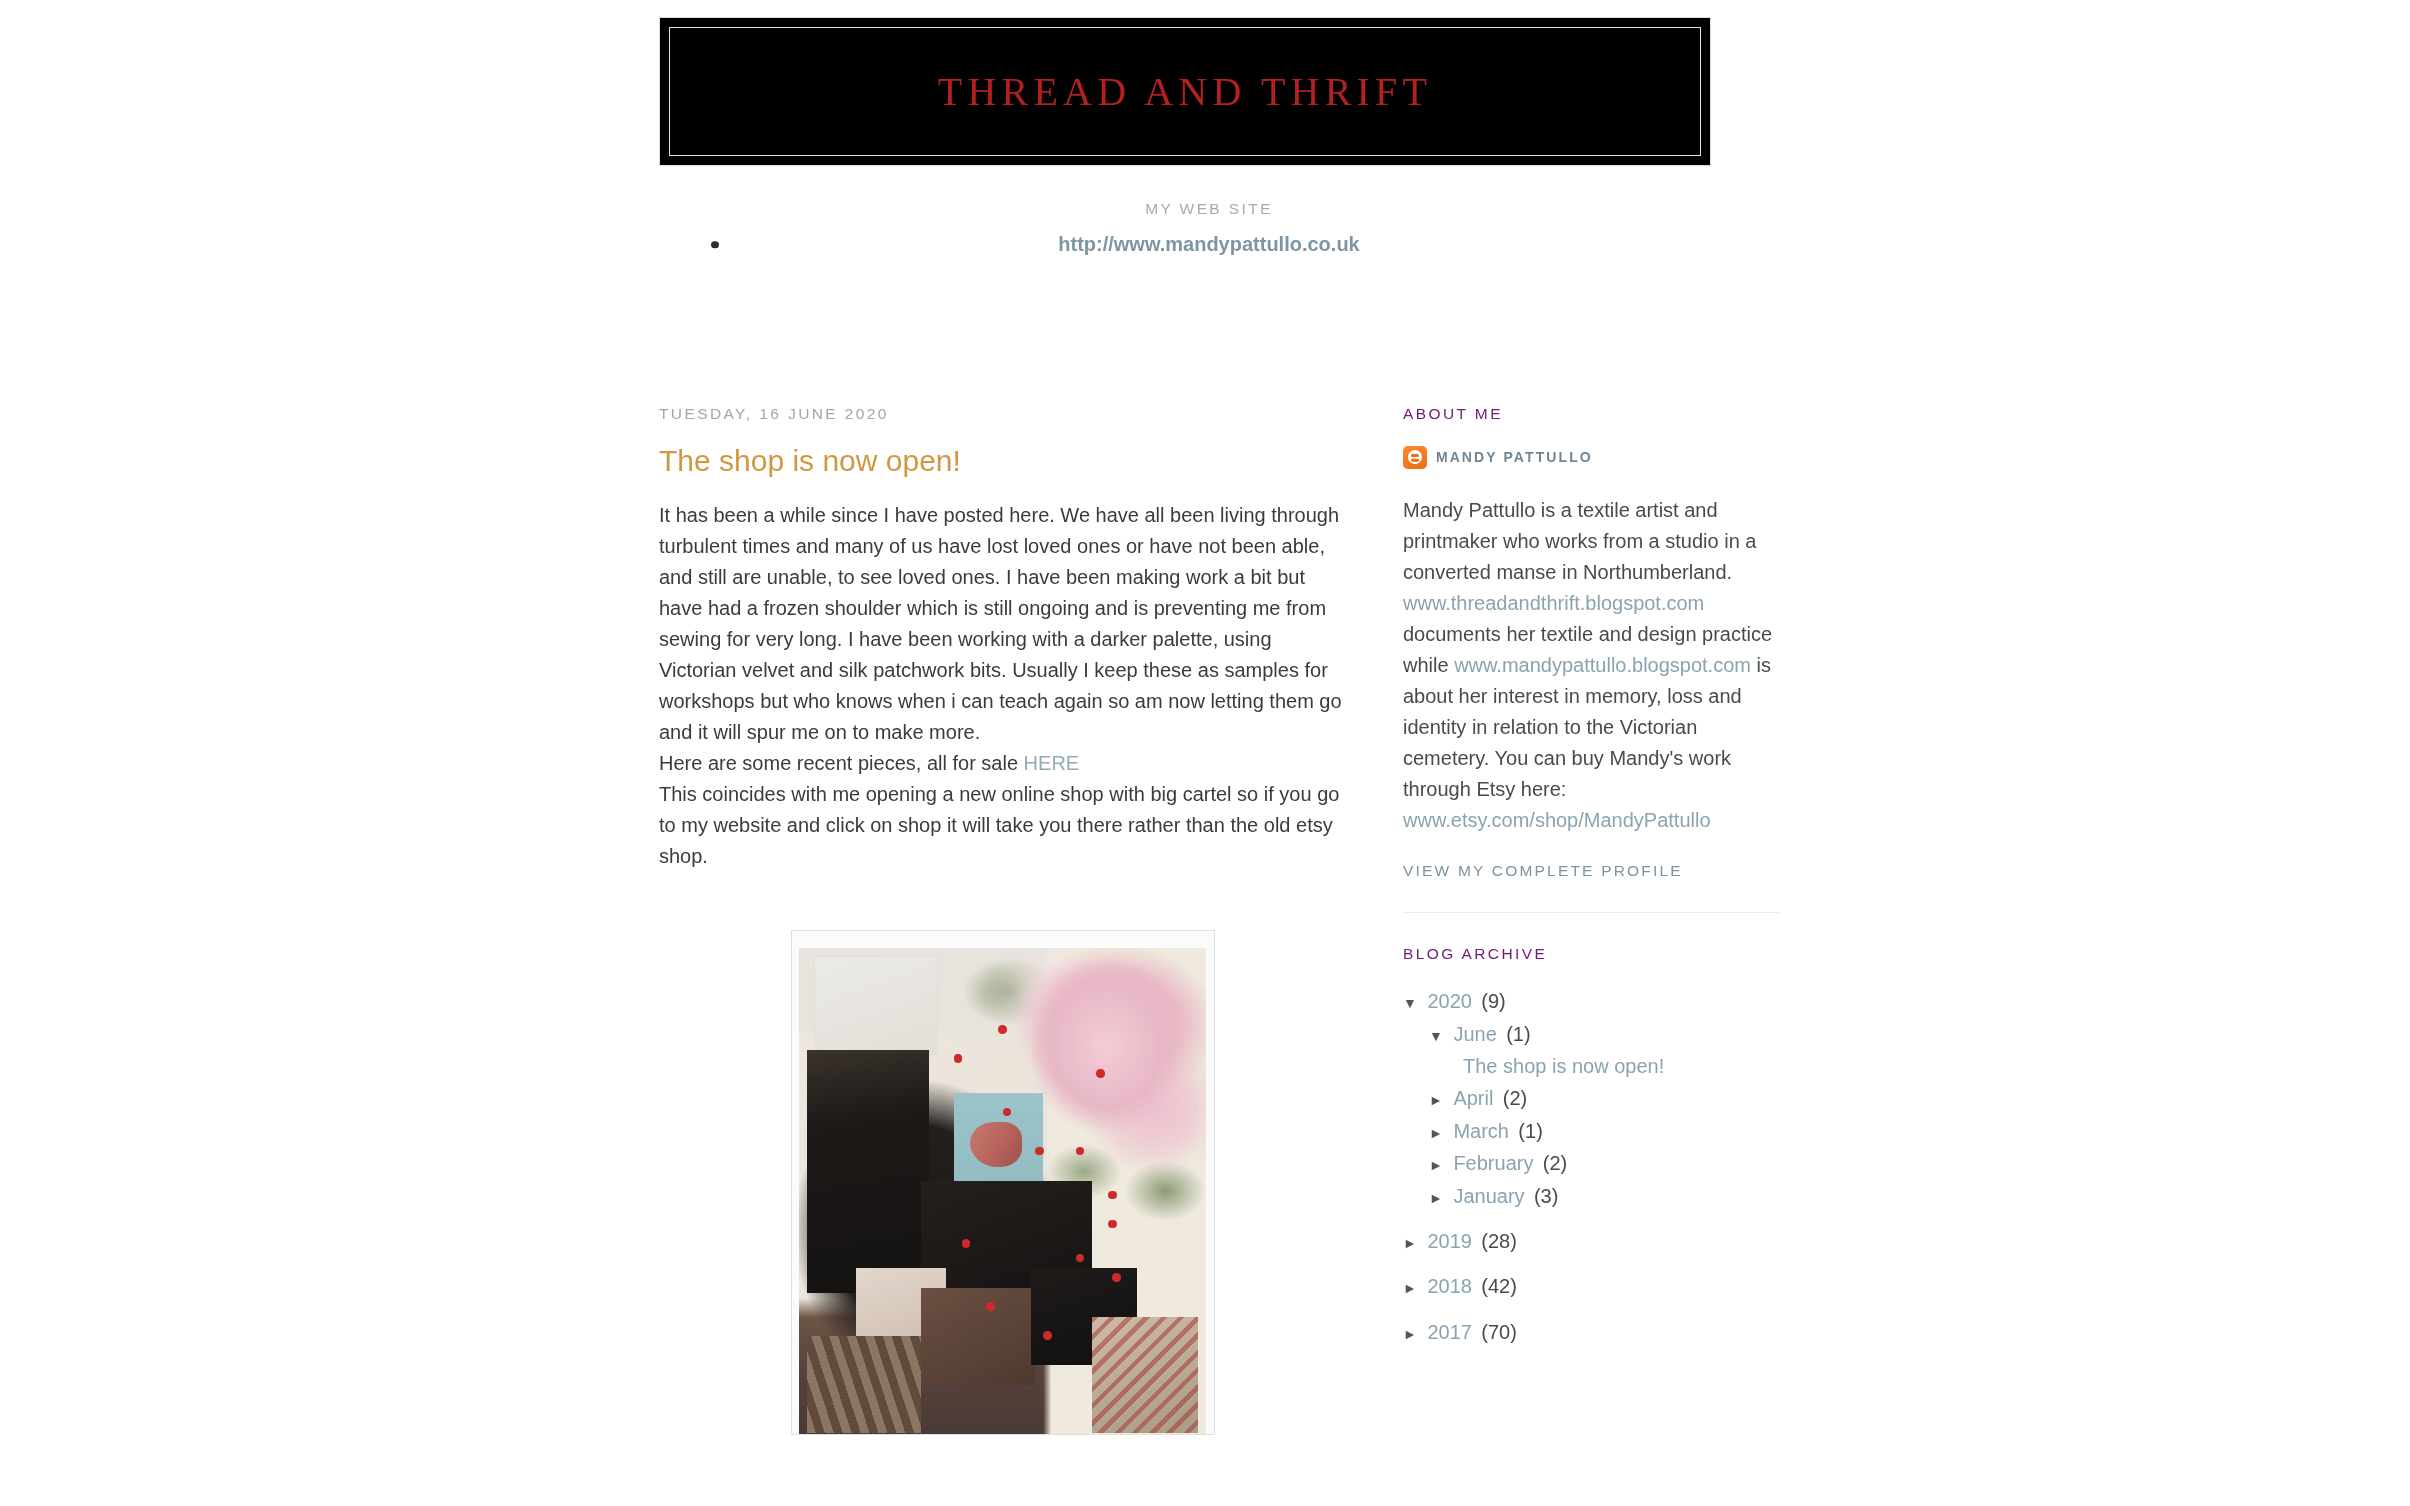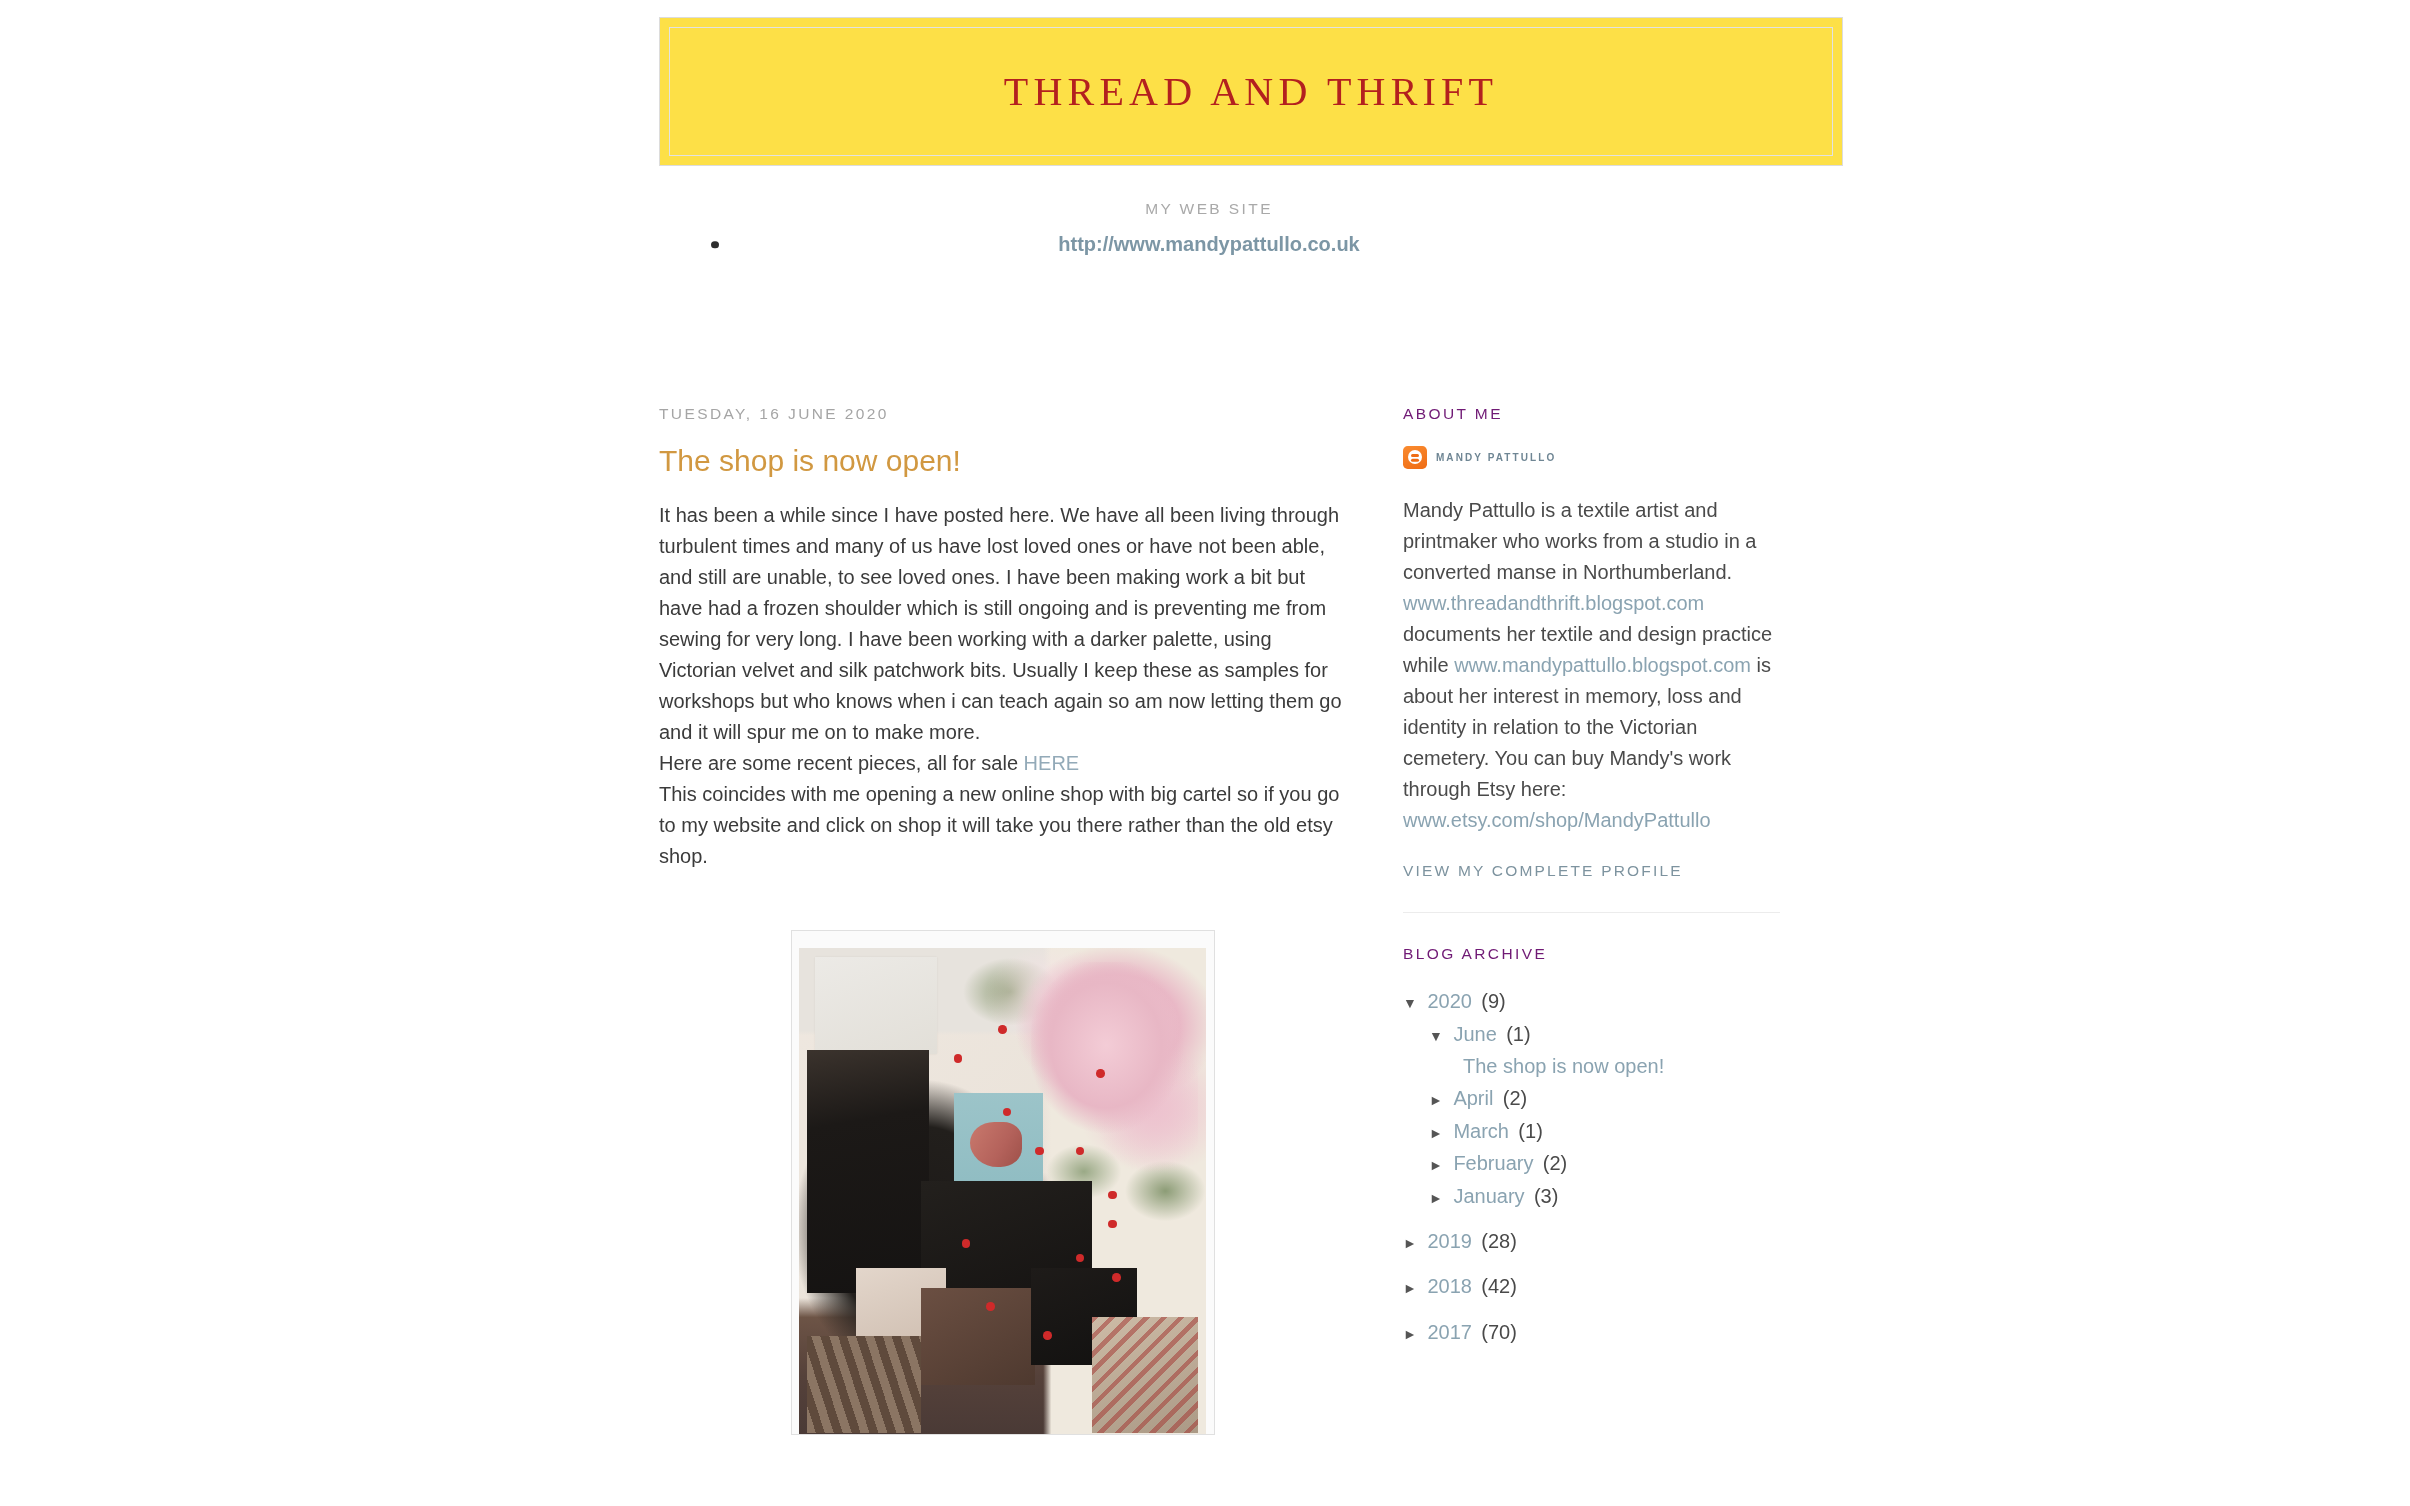--- a/index.html
+++ b/index.html
@@ -20,25 +20,25 @@
     width: 2411px;
     height: 1507px;
     background: #ffffff;
   }
 
   
   .header-outer {
     position: absolute;
     left: 659px;
     top: 17px;
-    width: 1184px;
+    width: 1052px;
     height: 149px;
     border: 0.9px solid #dcdcdc;
     box-sizing: border-box;
-    background: #fde047;
+    background: #000000;
   }
   .header-inner {
     position: absolute;
     left: 9.4px;
     top: 9.4px;
     right: 9.4px;
     bottom: 9.4px;
     border: 0.9px solid #e2e2e2;
     box-sizing: border-box;
     display: flex;
@@ -287,21 +287,21 @@
   .blogger-icon:after {
     content: "";
     position: absolute;
     left: 8px; top: 8.5px;
     width: 7.5px; height: 2.8px;
     border-radius: 1.9px;
     background: #ef6c14;
     box-shadow: 0 4.7px 0 0 #ef6c14;
   }
   .profile-name {
-    font-size: 10px;
+    font-size: 14px;
     letter-spacing: 2.1px;
     color: #6f8694;
     text-transform: uppercase;
     text-decoration: none;
     font-weight: 700;
   }
   .profile-bio {
     font-size: 20px;
     line-height: 1.55;
     color: #4a4a4a;

